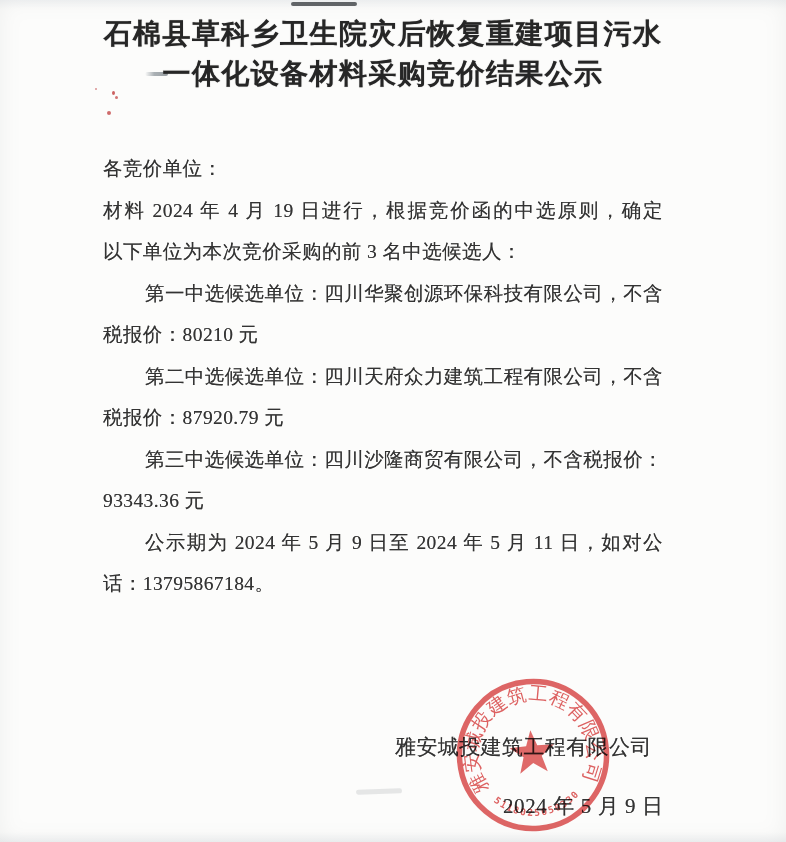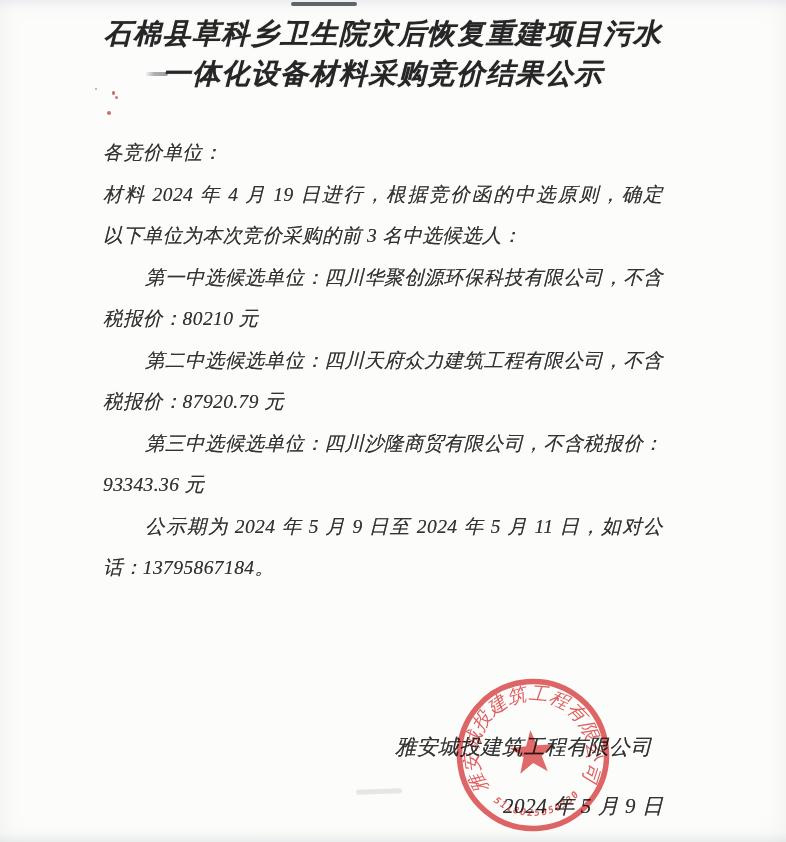--- a/index.html
+++ b/index.html
@@ -5,35 +5,34 @@
   html,body{margin:0;padding:0;}
   body{
     width:786px;height:842px;overflow:hidden;
     background:#e8e8e8;
     font-family:"Liberation Serif","DejaVu Serif",serif;
   }
   .page{
     position:relative;width:786px;height:842px;
     background:linear-gradient(180deg,#f3f4f5 0px,#fcfcfb 9px,#fcfcfb 832px,#f1f2f3 842px);
     box-shadow:inset 0 0 22px rgba(120,125,130,.10);
-    font-style:italic;
   }
   
   .title{
     position:absolute;top:14px;left:0;right:0;
     transform:translateX(-10px);
     text-align:center;
     font-family:"Liberation Sans","DejaVu Sans",sans-serif;
     font-weight:700;color:#262626;
     font-size:28px;line-height:40px;letter-spacing:1.4px;
     text-shadow:0 0 .8px rgba(20,20,20,.55);
   }
   
   .bodytext{
-    position:absolute;left:103px;top:132px;width:560px;
+    position:absolute;left:103px;top:148px;width:560px;
     font-size:19.5px;line-height:41.5px;color:#333;
     letter-spacing:.4px;
     text-shadow:0 0 .5px rgba(40,40,40,.6);
   }
   .line{height:41.5px;white-space:normal;}
   .line.just{text-align:justify;text-align-last:justify;}
   .line.last{text-align:left;}
   .line.indent{padding-left:42px;}
   
   .sig-company{

